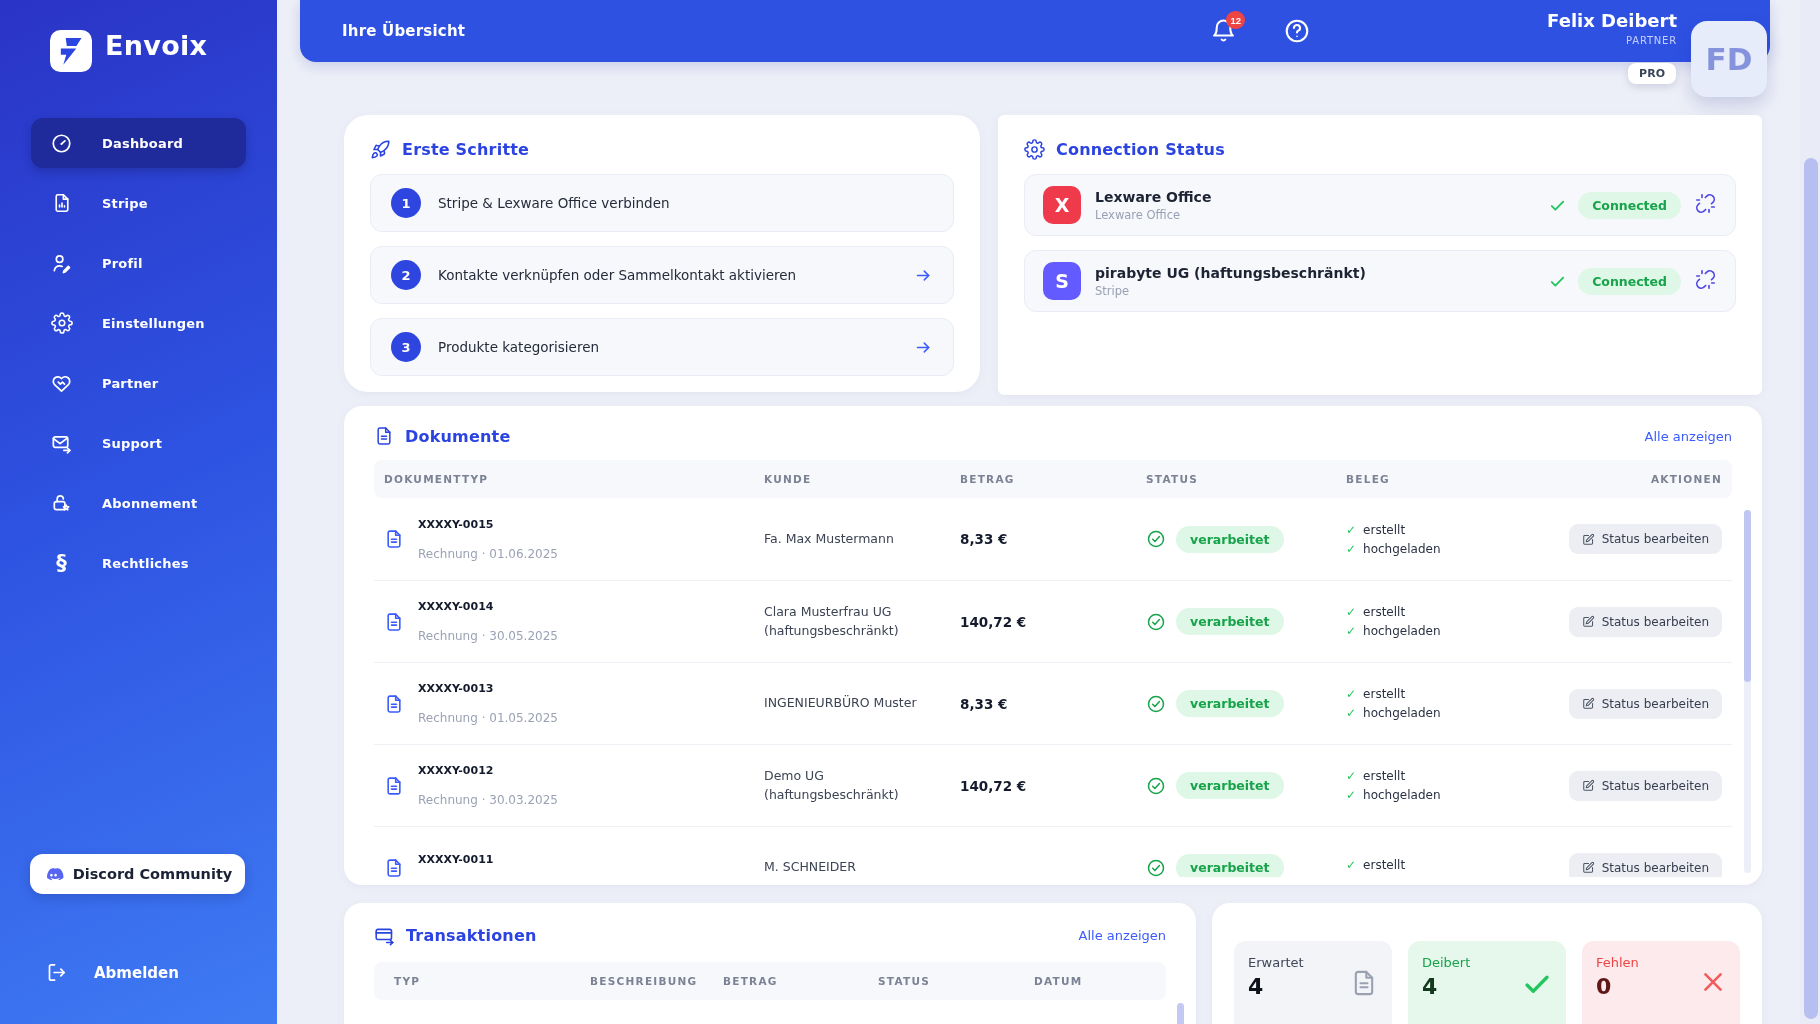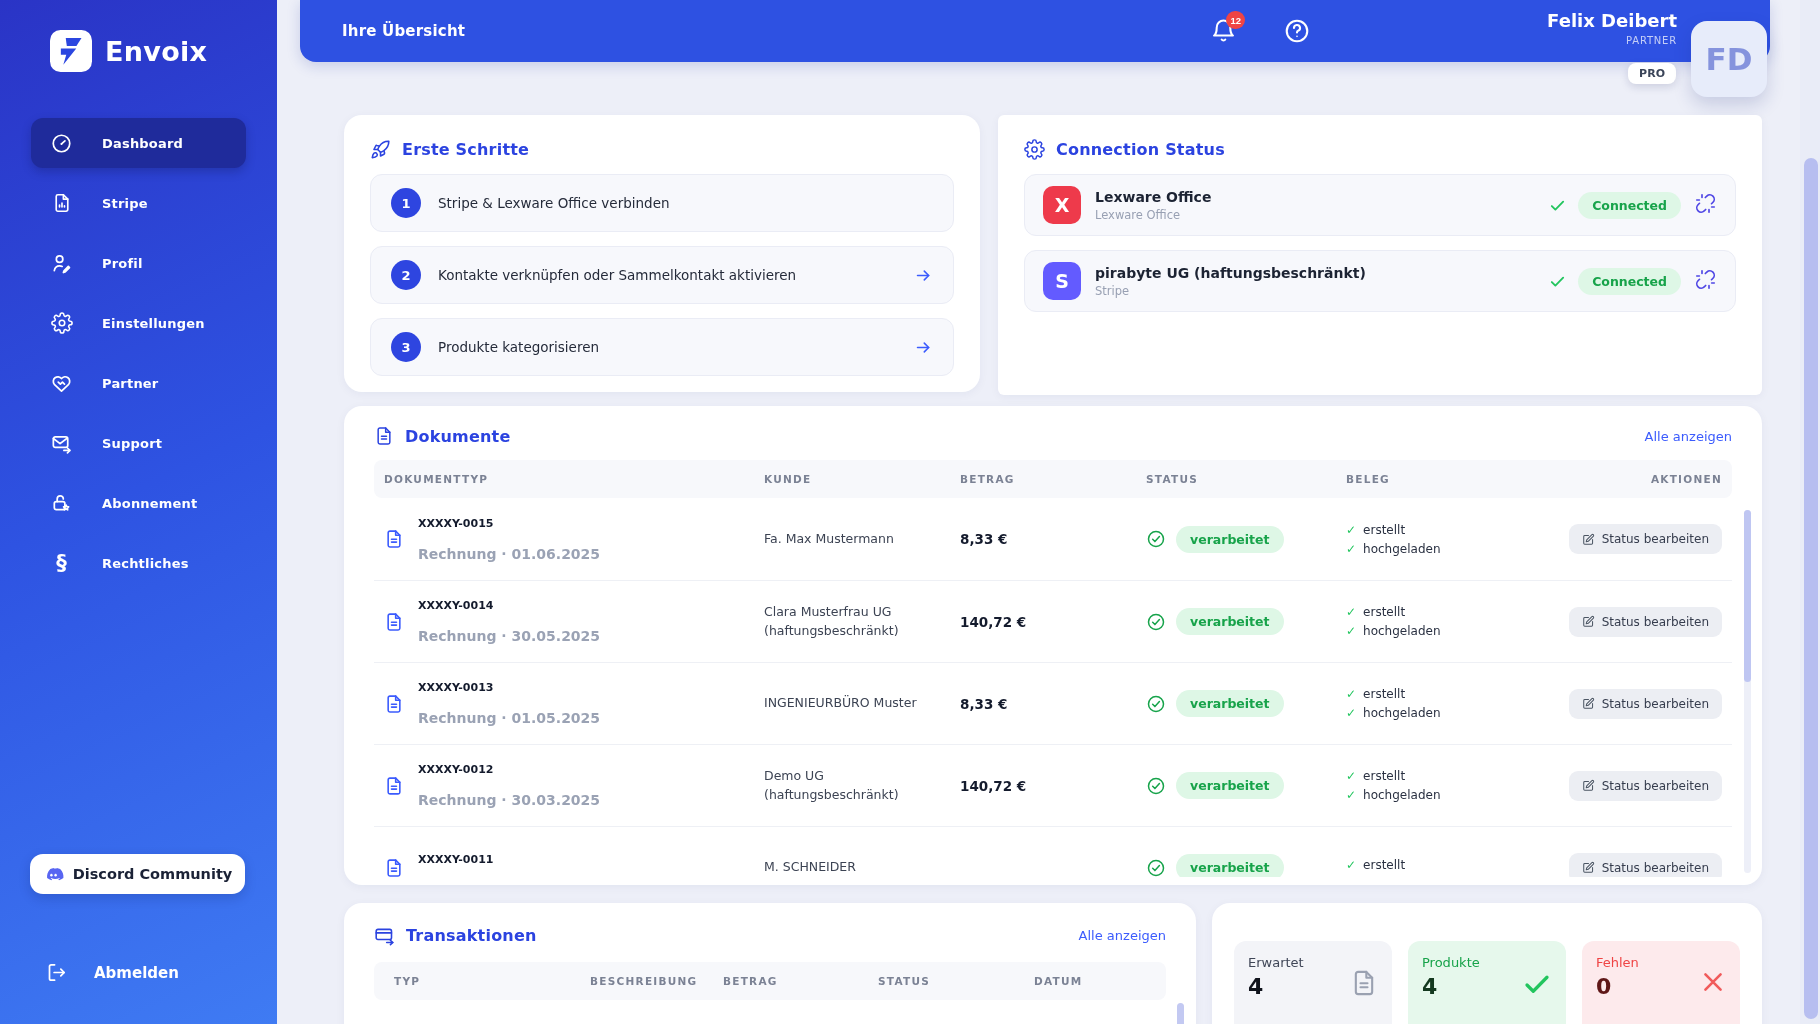--- a/index.html
+++ b/index.html
@@ -2,21 +2,21 @@
 <html><head>
 <meta charset="utf-8">
 <style>
   * { margin:0; padding:0; box-sizing:border-box; }
   html,body { width:1820px; height:1024px; font-family:"DejaVu Sans","Liberation Sans",sans-serif; }
   .canvas { position:relative; width:1820px; height:1024px; overflow:hidden; background:#edeff8; }
 
   
   .sidebar { position:absolute; left:0; top:0; bottom:0; width:277px; z-index:5;
     background:linear-gradient(155deg,#2a34c6 0%,#2e53e2 48%,#3f7bf3 100%); color:#fff; }
-  .logo-row { position:absolute; left:50px; top:30px; display:flex; align-items:center; gap:13px; }
+  .logo-row { position:absolute; left:50px; top:30px; display:flex; align-items:flex-start; gap:13px; }
   .logo-mark { width:42px; height:42px; }
   .logo-text { font-size:27px; font-weight:bold; letter-spacing:.3px; }
   .nav { position:absolute; left:31px; right:31px; top:118px; }
   .nav-item { display:flex; align-items:center; height:50px; margin-bottom:10px; border-radius:12px;
     padding-left:19px; gap:29px; cursor:pointer; }
   .nav-item.active { background:#1f2b9b; box-shadow:0 4px 10px rgba(10,16,70,.25); }
   .nav-icon { width:23px; height:23px; flex:0 0 23px; display:flex; align-items:center; justify-content:center; }
   .nav-label { font-size:13px; font-weight:600; letter-spacing:.2px; }
   .para-glyph { font-size:21px; font-weight:600; color:#fff; line-height:1; }
   .discord-btn { position:absolute; left:30px; bottom:130px; width:215px; height:40px; background:#fff;
@@ -49,21 +49,21 @@
     background:#e7ecfa; display:flex; align-items:center; justify-content:center; font-size:31px;
     font-weight:600; color:#8593dd; box-shadow:0 8px 18px rgba(25,45,130,.18); cursor:pointer; }
 
   
   .card { position:absolute; background:#fff; border-radius:18px; box-shadow:0 2px 10px rgba(25,39,100,.05); }
   .card-title-row { display:flex; align-items:center; gap:11px; }
   .card-title { font-size:16px; font-weight:bold; color:#2b43e0; letter-spacing:.2px; }
   .link-blue { margin-left:auto; font-size:13px; color:#3b5bfd; font-weight:500; text-decoration:none;
     cursor:pointer; }
 
-  .card-erste { left:67px; top:115px; width:636px; height:277px; padding:24px 26px; }
+  .card-erste { left:67px; top:115px; width:636px; height:277px; padding:24px 26px;border-radius:24px; }
   .step { display:flex; align-items:center; height:58px; margin-top:14px; background:#f7f8fc;
     border:1px solid #eaecf5; border-radius:12px; padding:0 20px; gap:17px; cursor:pointer; }
   .step:first-of-type { margin-top:18px; }
   .step-num { width:30px; height:30px; border-radius:50%; background:#2e45e0; color:#fff; font-size:13px;
     font-weight:bold; display:flex; align-items:center; justify-content:center; flex:0 0 30px; }
   .step-label { font-size:13.5px; color:#252b3a; font-weight:500; }
   .step-arrow { margin-left:auto; width:19px; height:19px; }
 
   .card-connection { left:721px; top:115px; width:764px; height:280px; padding:24px 26px;border-radius:6px; }
   .conn-row { display:flex; align-items:center; height:62px; margin-top:14px; background:#f7f8fc;
@@ -81,21 +81,21 @@
   .card-dokumente { left:67px; top:406px; width:1418px; height:479px; padding:20px 30px 0 30px; }
   .tbl-wrap { margin-top:14px; height:417px; overflow:hidden; }
   .tbl-head, .tbl-row { display:grid; grid-template-columns:380px 196px 186px 200px 206px 1fr;
     align-items:center; padding:0 10px; }
   .tbl-head { height:38px; background:#f7f8fb; border-radius:8px; color:#7b8294; font-size:10.5px;
     font-weight:bold; letter-spacing:.12em; }
   .tbl-row { height:82px; }
   .tbl-row + .tbl-row { border-top:1px solid #eef0f5; }
   .cell-doc { display:flex; align-items:center; gap:14px; }
   .doc-id { font-size:11px; font-weight:bold; color:#141b2d; }
-  .doc-meta { font-size:14px; color:#9aa2b4; margin-top:16px;font-weight:bold; }
+  .doc-meta { font-size:12px; color:#9aa2b4; margin-top:16px; }
   .cell-kunde { font-size:12.5px; color:#3c4353; line-height:1.45; padding-right:10px; }
   .cell-betrag { font-size:13.5px; font-weight:bold; color:#141b2d; }
   .cell-status { display:flex; align-items:center; gap:10px; }
   .cell-beleg { display:flex; flex-direction:column; gap:5px; }
   .beleg-line { display:flex; align-items:center; gap:7px; font-size:12px; color:#2a3142; }
   .beleg-check { color:#22c55e; font-size:12px; font-weight:bold; }
   .cell-actions { display:flex; justify-content:flex-end; }
   .action-btn { background:#eceef3; border:none; border-radius:9px; padding:8px 13px; font-family:inherit;
     font-size:12px; color:#363d4e; display:flex; align-items:center; gap:7px; cursor:pointer; }
   .inner-track { position:absolute; right:11px; top:104px; bottom:12px; width:7px; background:#edeff8;
@@ -612,21 +612,21 @@
         <div class="stat neutral">
           <div class="stat-label">Erwartet</div>
           <div class="stat-value">4</div>
           <svg class="stat-icon" width="28" height="28" viewBox="0 0 24 24" fill="none" stroke="#9aa1b1" stroke-width="1.8" stroke-linecap="round" stroke-linejoin="round">
               <path d="M14 2.5H7a2 2 0 0 0-2 2v15a2 2 0 0 0 2 2h10a2 2 0 0 0 2-2V7.5z"></path>
               <path d="M14 2.5V7.5h5"></path>
               <path d="M9 12.2h6M9 15.7h6"></path>
             </svg>
         </div>
         <div class="stat green">
-          <div class="stat-label">Produkte</div>
+          <div class="stat-label">Deibert</div>
           <div class="stat-value">4</div>
           <svg class="stat-icon" width="30" height="30" viewBox="0 0 24 24" fill="none" stroke="#22c55e" stroke-width="2.6" stroke-linecap="round" stroke-linejoin="round">
               <path d="M4 12.8l5 5L20 6.6"></path>
             </svg>
         </div>
         <div class="stat red">
           <div class="stat-label">Fehlen</div>
           <div class="stat-value">0</div>
           <svg class="stat-icon" width="26" height="26" viewBox="0 0 24 24" fill="none" stroke="#f15b5b" stroke-width="2.4" stroke-linecap="round">
               <path d="M5 5l14 14M19 5L5 19"></path>

